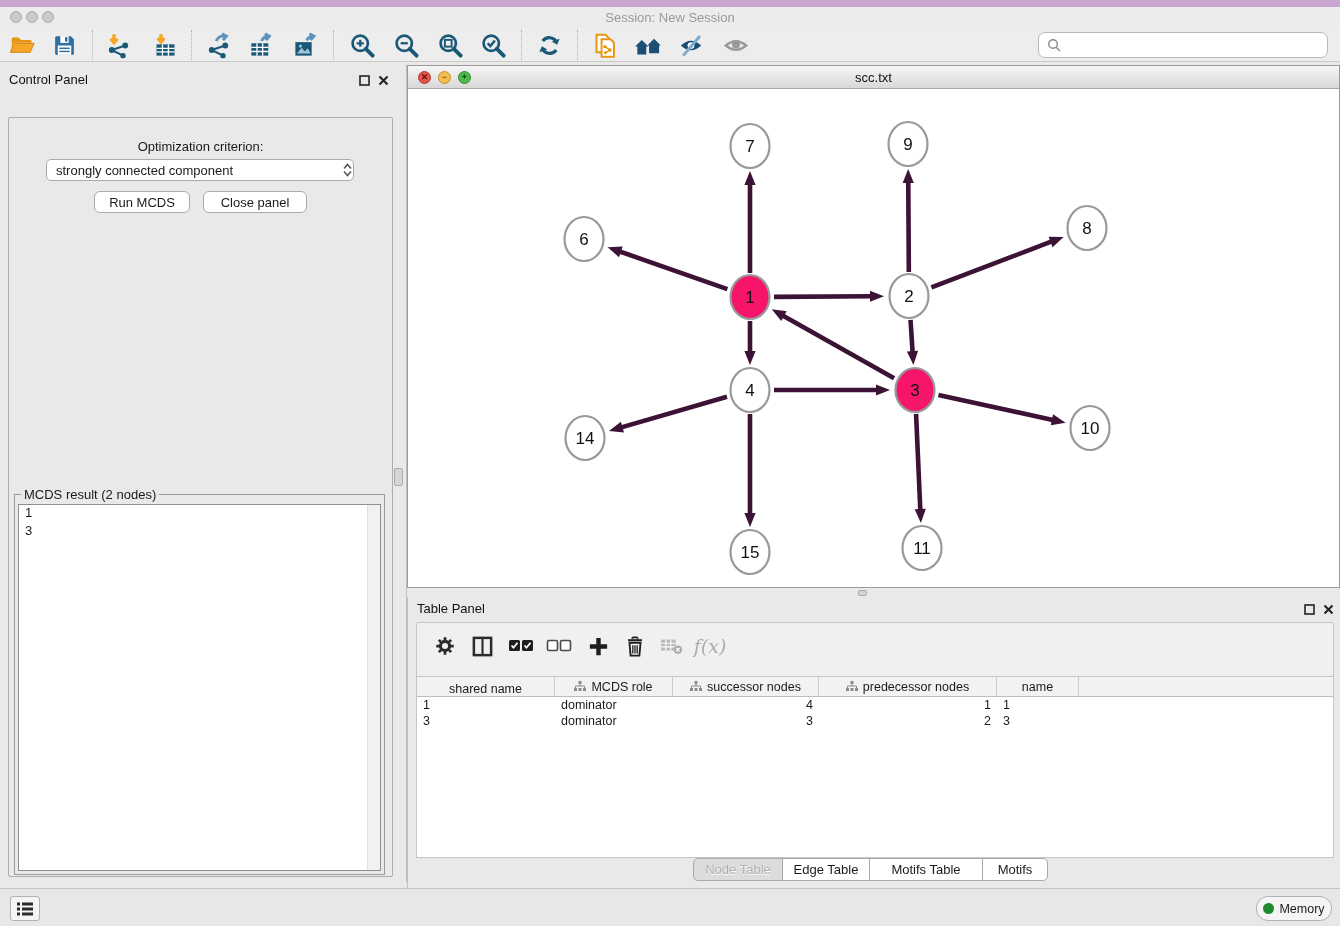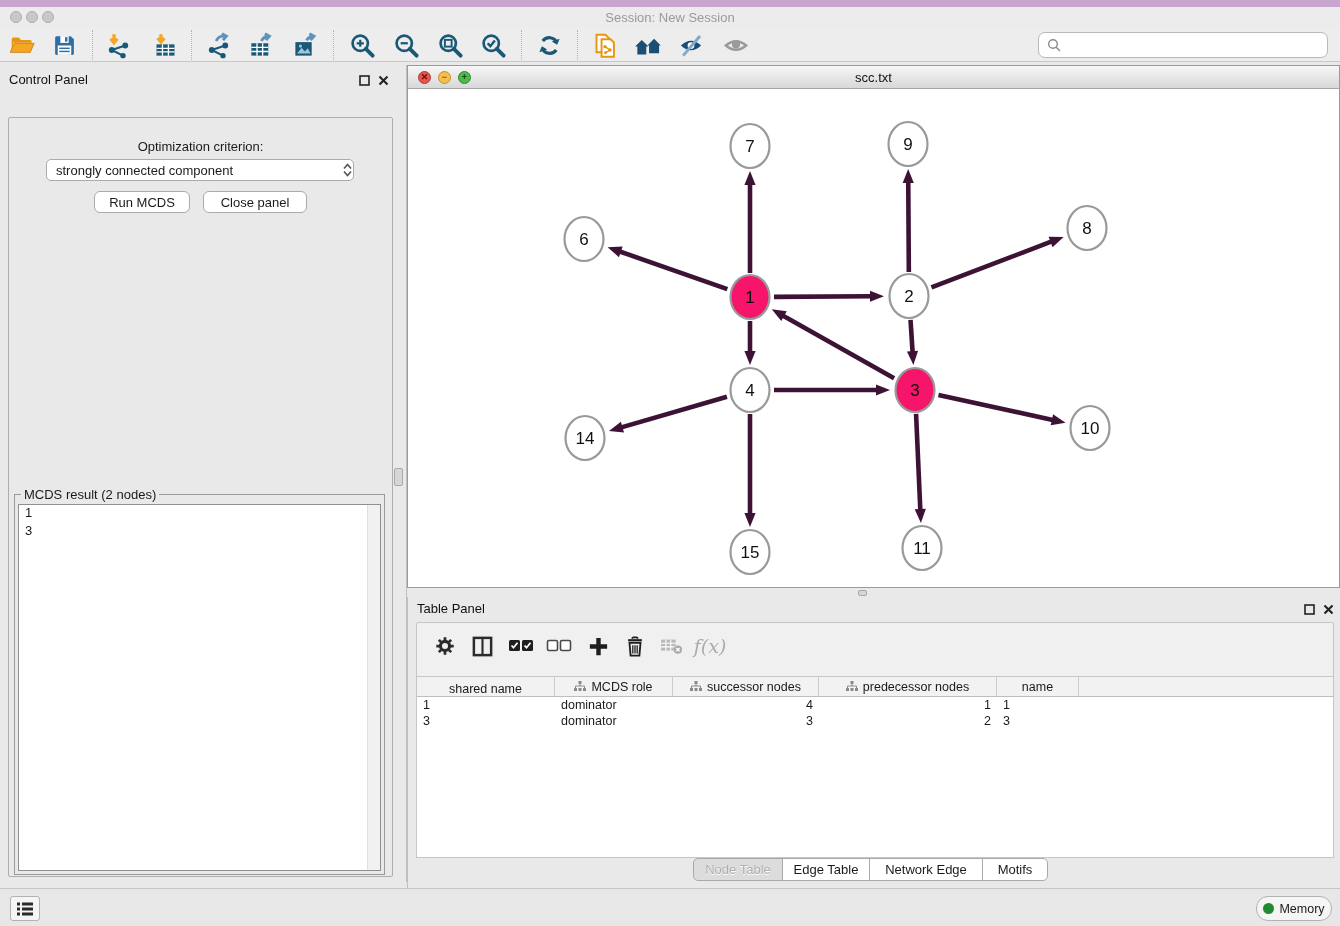--- a/index.html
+++ b/index.html
@@ -488,21 +488,21 @@
             <div class="td" style="width: 118px;">dominator</div>
             <div class="td r" style="width: 146px;">3</div>
             <div class="td r" style="width: 178px;">2</div>
             <div class="td" style="width: 82px;">3</div>
           </div>
         </div>
     </div>
     <div class="tp-tabs" id="tp-tabs">
         <div class="tp-tab first selected" style="width: 90px;">Node Table</div>
         <div class="tp-tab" style="width: 88px;">Edge Table</div>
-        <div class="tp-tab" style="width: 114px;">Network Edge</div>
+        <div class="tp-tab" style="width: 114px;">Motifs Table</div>
         <div class="tp-tab last" style="width: 66px;">Motifs</div>
       </div>
   </div>
 
   <div class="status-bar">
     <div class="list-btn">
       <svg width="16" height="14" viewBox="0 0 16 14">
         <g fill="#2B2B2B">
           <rect x="0" y="0.5" width="3" height="3"></rect>
             <rect x="5" y="0.5" width="11" height="3"></rect>

